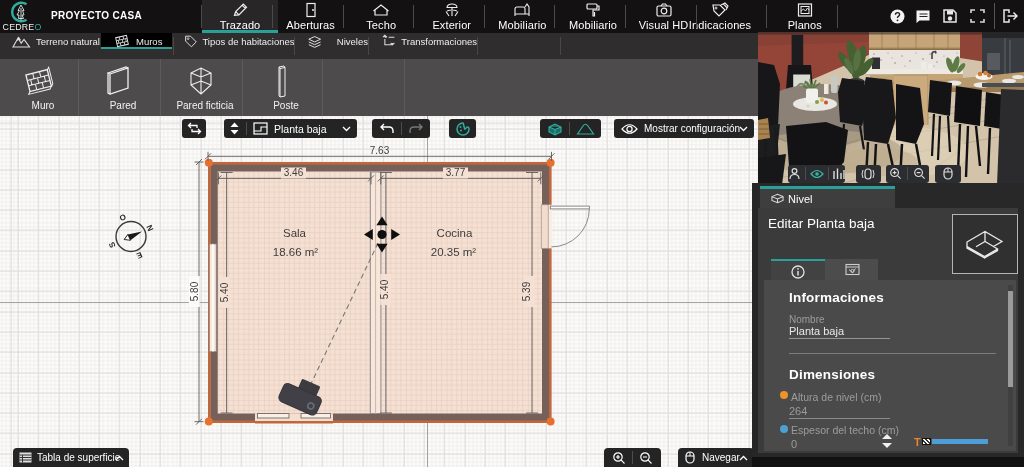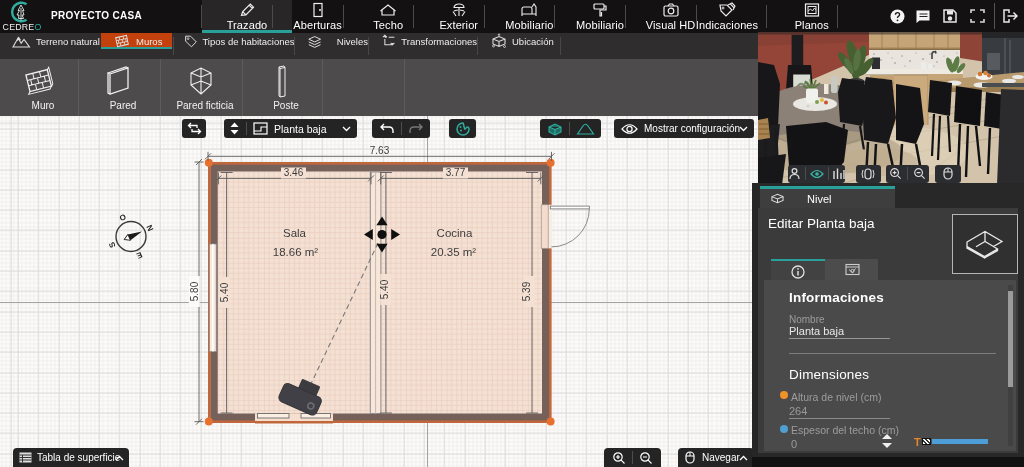--- a/index.html
+++ b/index.html
@@ -1,29 +1,29 @@
 <!DOCTYPE html>
 <html><head>
 <meta charset="utf-8">
 <style>
 *{margin:0;padding:0;box-sizing:border-box}
 html,body{width:1024px;height:467px;overflow:hidden;background:#fbfbfa;font-family:"Liberation Sans",sans-serif}
 #app{position:relative;width:1024px;height:467px}
 .abs{position:absolute}
 
 #topbar{position:absolute;left:0;top:0;width:1024px;height:33px;background:#141112}
-.tab{position:absolute;top:0;height:33px;width:90px;color:#fff;text-align:center}
+.tab{position:absolute;top:0;height:33px;width:76px;color:#fff;text-align:center}
 .tab .ic{position:absolute;left:50%;top:2px;transform:translateX(-50%)}
 .tab .lb{position:absolute;width:100%;left:0;top:18.5px;font-size:11px;letter-spacing:.1px}
 .tab.active{background:#292627;box-shadow:inset 0 -3px 0 #2aa09a}
 .tsep{position:absolute;top:5px;height:23px;width:1px;background:#4b4b4b}
 
 #tb2{position:absolute;left:0;top:33px;width:760px;height:26px;background:#302d2e}
 .t2item{position:absolute;top:0;height:16px;color:#eee;font-size:9.5px;display:flex;align-items:center;white-space:nowrap}
-.t2item.active{background:#c2410c;box-shadow:inset 0 -2px 0 #2aa09a}
+.t2item.active{background:#000000;box-shadow:inset 0 -2px 0 #2aa09a}
 .t2sep{position:absolute;top:4px;height:18px;width:1px;background:#4a4747}
 
 #tb3{position:absolute;left:0;top:59px;width:760px;height:57px;background:#4e4b4c}
 .t3item{position:absolute;top:0;height:57px;color:#f2f2f2;text-align:center}
 .t3item .lb{position:absolute;width:100%;left:4px;top:41px;font-size:10px}
 .t3item .ic{position:absolute;left:50%;top:5px;transform:translateX(-50%)}
 .t3sep{position:absolute;top:0;height:57px;width:1px;background:#5e5b5c}
 
 #canvas{position:absolute;left:0;top:116px;width:758px;height:351px;background-color:#fcfbfa;
 background-image:
@@ -183,29 +183,20 @@
           <path d="M2 5 8.5 2 15 5 8.5 8 Z M2 8 l6.5 3 6.5-3 M2 11 l6.5 3 6.5-3" fill="none" stroke="#ddd" stroke-width="1.1"></path>
         </svg>
   <span style="margin-left:15px">Niveles</span>
       </div>
  <div class="t2item" style="left:368px;width:109px">
   <svg style="margin-left:14px" width="15" height="15" viewBox="0 0 15 15">
           <path d="M3 1 v2 m0 2 v6 h8 m-8-8 h2 m2 0 h6 M1 3 l2-2 2 2 M11 9 v2 m2-2 -2 2 -2-2" fill="none" stroke="#ddd" stroke-width="1.1"></path>
         </svg>
   <span style="margin-left:5px">Transformaciones</span>
       </div>
- <div class="t2item" style="left:477px;width:83px">
-  <svg style="margin-left:14px" width="16" height="16" viewBox="0 0 16 16">
-          <path d="M2 6 8 3.5 14 6 14 11 8 13.5 2 11 Z M2 6 l6 2.5 6-2.5 M8 8.5 v5" fill="none" stroke="#ddd" stroke-width="1.1"></path>
-          <path d="M8 1 v2 m-1-1.2 1-1 1 1" stroke="#ddd" stroke-width=".9" fill="none"></path>
-          <circle cx="2.5" cy="13" r="1" fill="none" stroke="#ddd" stroke-width=".8"></circle>
-          <circle cx="13.5" cy="13.5" r="1" fill="none" stroke="#ddd" stroke-width=".8"></circle>
-        </svg>
-  <span style="margin-left:5px">Ubicación</span>
-      </div>
  <div class="t2sep" style="left:173px"></div>
       <div class="t2sep" style="left:294px"></div>
       <div class="t2sep" style="left:367.5px"></div>
       <div class="t2sep" style="left:476.5px"></div>
       <div class="t2sep" style="left:559.5px"></div>
 </div>
 
 <div id="tb3">
  <div class="t3item" style="left:0;width:78px">
   <svg class="ic" width="34" height="36" viewBox="0 0 34 36">
@@ -617,21 +608,21 @@
         </svg>
       </div>
 
  <div id="rpanel"></div>
  <div class="abs" style="left:-6px;top:151px;width:6px;height:284px;background:#262626"></div>
  <div id="pbody"></div>
  <div id="niveltab">
   <svg style="margin-left:10px" width="15" height="13" viewBox="0 0 16 14">
           <path d="M2 5 8 2.5 14 5 14 9 8 11.5 2 9 Z M2 5 l6 2.5 6-2.5 M8 7.5 V11.5" fill="none" stroke="#ddd" stroke-width="1.1"></path>
         </svg>
-  <span style="margin-left:22px">Nivel</span>
+  <span style="margin-left:3px">Nivel</span>
       </div>
  <div class="abs" style="left:10px;top:184px;color:#fff;font-size:13.5px">Editar Planta baja</div>
  <div class="abs" style="left:193.5px;top:182px;width:66px;height:60px;background:#303030;border:1.5px solid #b5b5b5">
   <svg width="63" height="57" viewBox="0 0 63 57">
           <path d="M14 27 L32 16.5 L49 26.5 L40.5 31.5 L44.5 34 L31.5 41.5 L14 31.5 Z M14 27 V33 L31.5 43 V41.5 M31.5 43 L44.5 35.5 V34 M40.5 31.5 L32 26.5 L23 31.8 M32 26.5 V16.5" fill="none" stroke="#e8e8e8" stroke-width="1.3"></path>
         </svg></div>
  <div class="ptab" style="left:13px;width:54px;background:#424242;border-top:2px solid #2aa09a">
   <svg style="margin:4px 0 0 20px" width="14" height="14" viewBox="0 0 14 14">
           <circle cx="7" cy="7" r="6" fill="none" stroke="#e0e0e0" stroke-width="1.3"></circle>
           <path d="M7 6 v4.5" stroke="#e0e0e0" stroke-width="1.5"></path>
@@ -642,21 +633,21 @@
           <rect x="1" y="1.5" width="13" height="10" fill="none" stroke="#ccc" stroke-width="1.1"></rect>
           <path d="M1 4 h13 M4 6.5 l3.5 3 M10.5 5.5 l-3 4" stroke="#ccc" stroke-width="1"></path>
           <circle cx="7.5" cy="8" r="1.6" fill="none" stroke="#ccc" stroke-width=".9"></circle>
         </svg></div>
  <div id="card">
   <div class="abs" style="left:25px;top:10px;color:#fff;font-size:13.5px;font-weight:bold;letter-spacing:.2px">Informaciones</div>
   <div class="abs" style="left:25px;top:34px;color:#9c9c9c;font-size:10px">Nombre</div>
   <div class="abs" style="left:25px;top:45px;color:#e8e8e8;font-size:11px">Planta baja</div>
   <div class="abs" style="left:25px;top:58px;width:101px;height:1px;background:#959595"></div>
   <div class="abs" style="left:25px;top:73px;width:207px;height:1px;background:#7c7c7c"></div>
-  <div class="abs" style="left:25px;top:87px;color:#fff;font-size:13.5px;font-weight:normal;letter-spacing:.2px">Dimensiones</div>
+  <div class="abs" style="left:25px;top:87px;color:#fff;font-size:13.5px;font-weight:bold;letter-spacing:.2px">Dimensiones</div>
   <div class="abs" style="left:15.5px;top:111px;width:8px;height:8px;border-radius:50%;background:#ef9228"></div>
   <div class="abs" style="left:27px;top:111px;color:#9c9c9c;font-size:10.5px">Altura de nivel (cm)</div>
   <div class="abs" style="left:25px;top:125px;color:#9a9a9a;font-size:11px">264</div>
   <div class="abs" style="left:25px;top:138px;width:101px;height:1px;background:#8a8a8a"></div>
   <div class="abs" style="left:15.5px;top:144.5px;width:8px;height:8px;border-radius:50%;background:#4e9fd4"></div>
   <div class="abs" style="left:27px;top:144px;color:#9c9c9c;font-size:10.5px">Espesor del techo (cm)</div>
   <div class="abs" style="left:27px;top:158px;color:#9a9a9a;font-size:11px">0</div>
   <svg class="abs" style="left:117px;top:153px" width="12" height="16" viewBox="0 0 12 16">
           <path d="M6 1 L11 6 H1 Z" fill="#f0f0f0"></path>
           <path d="M6 15 L1 10 H11 Z" fill="#f0f0f0"></path>

